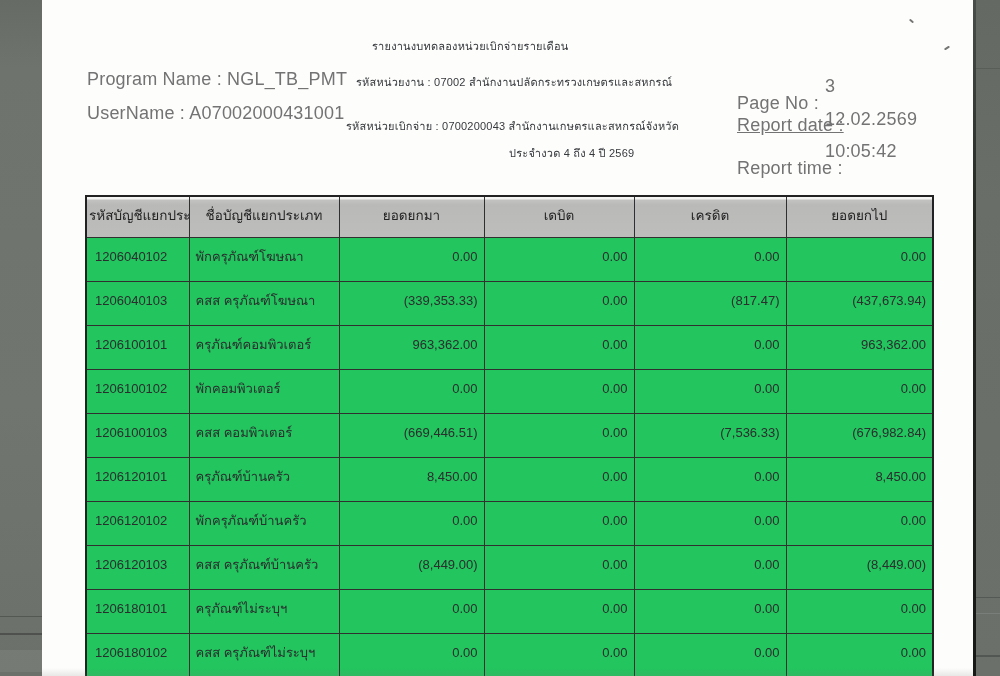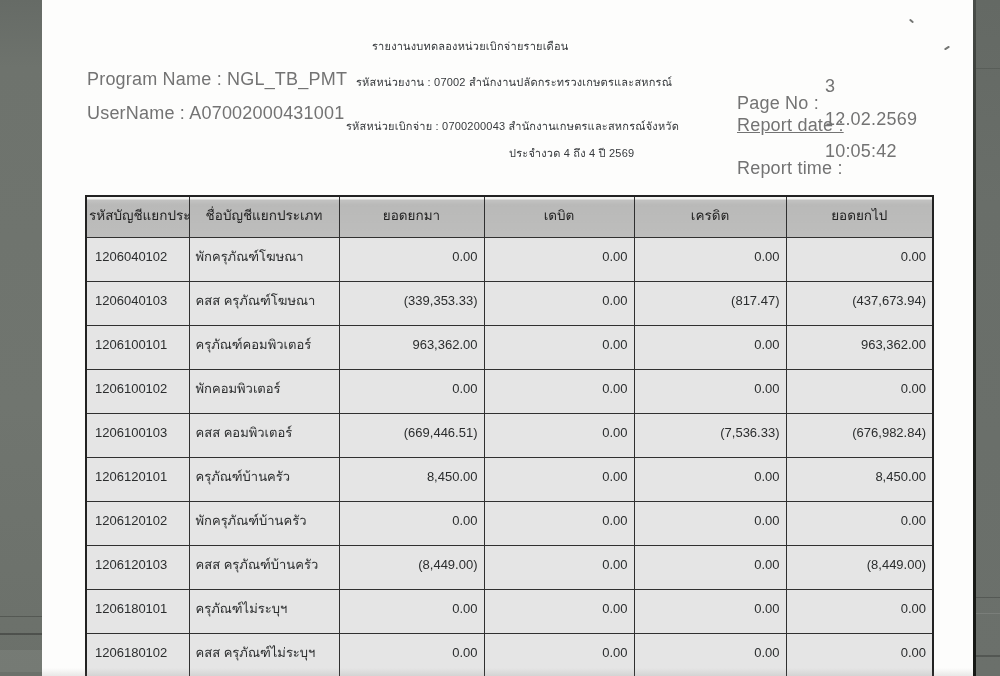--- a/index.html
+++ b/index.html
@@ -42,21 +42,21 @@
   }
   table.report th, table.report td{
     border:1px solid #303030;overflow:hidden;white-space:nowrap;
   }
   table.report th{
     height:36px;font-weight:normal;font-size:13.5px;color:#232323;
     vertical-align:middle;text-align:center;padding:0 2px 4px 2px;
     background:linear-gradient(180deg,#f4f4f2 0px,#f4f4f2 2px,#c2c2c1 3px,#b9b9b8 8px,#bdbdbc 100%);
   }
   table.report td{
-    height:33px;vertical-align:middle;padding:2px 0 8px 8px;background:#e5e5e5;
+    height:33px;vertical-align:middle;padding:2px 0 8px 8px;background:#22c55e;
   }
   table.report td.code{text-align:left;padding-left:8px;}
   table.report td.name{text-align:left;padding-left:6px;margin-top:34px;}
   table.report td.num{text-align:right;padding-right:6px;}
 
   
   .speck{position:absolute;background:rgba(70,72,70,.75);border-radius:1px;}
   .bottom-shade{
     position:absolute;left:42px;width:931px;bottom:0;height:8px;
     background:linear-gradient(180deg,rgba(120,120,118,0) 0%,rgba(120,120,118,.16) 100%);

